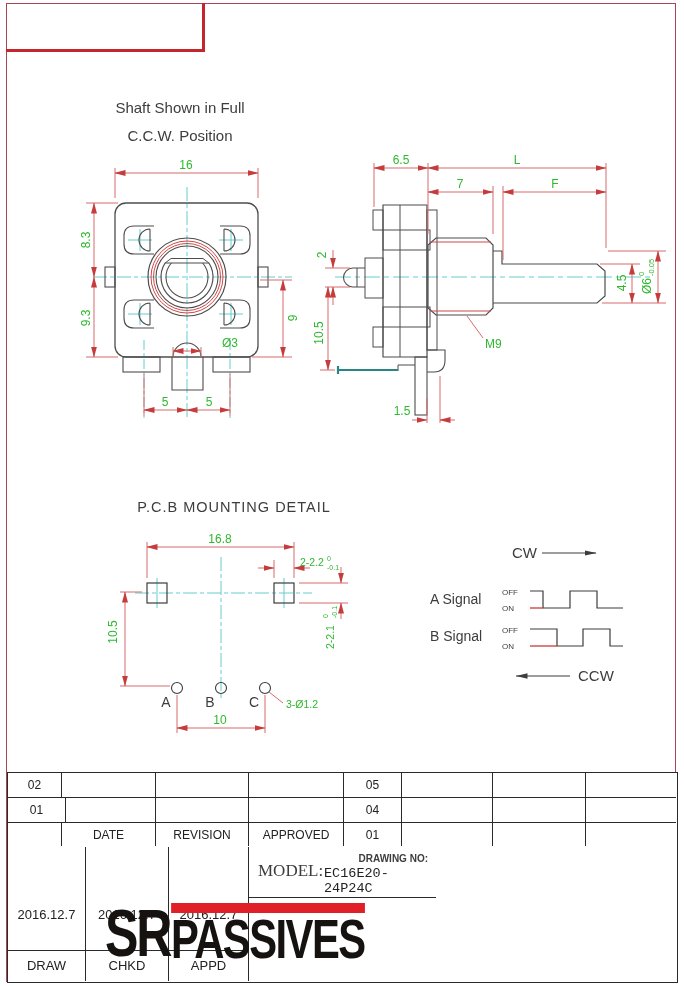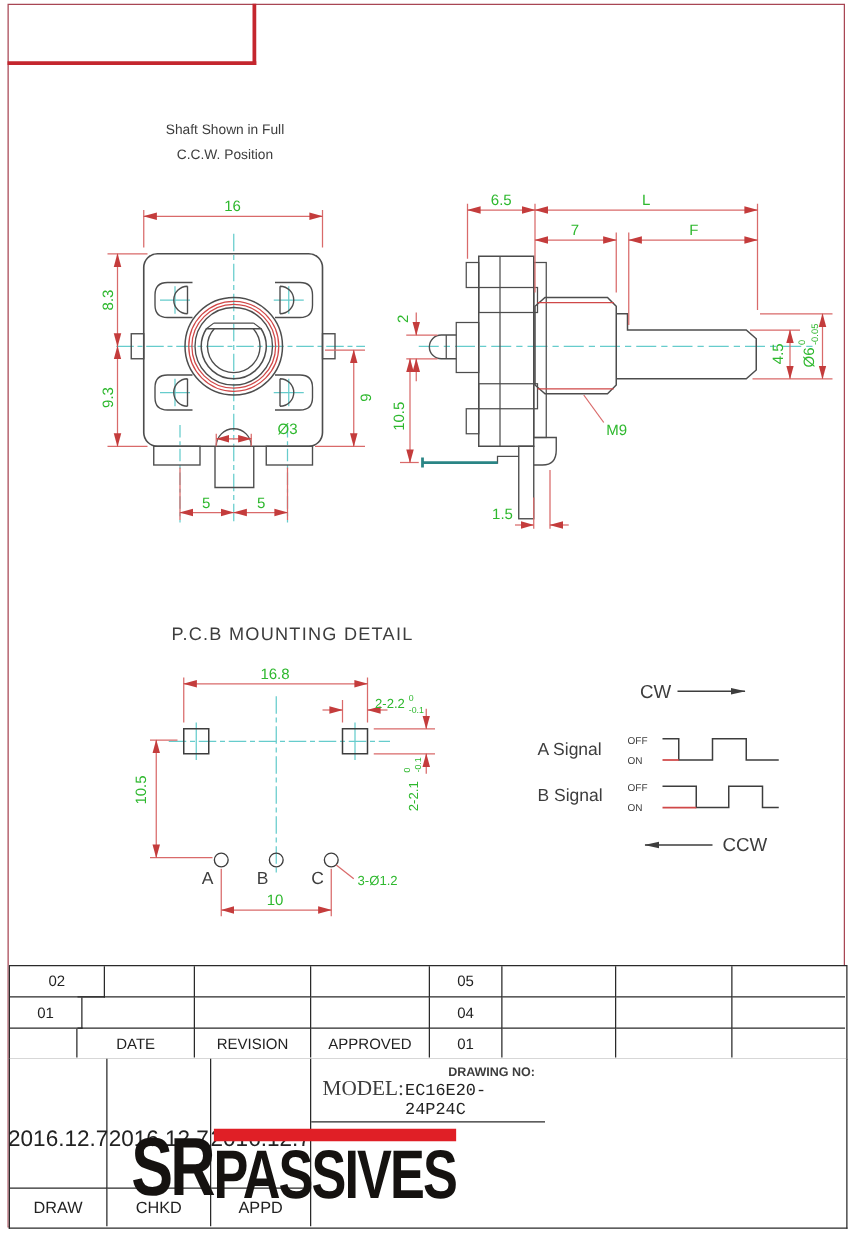--- a/index.html
+++ b/index.html
@@ -1,35 +1,35 @@
 <!DOCTYPE html>
 <html><head>
 <meta charset="utf-8">
 <style>
   html,body{margin:0;padding:0;background:#fff;}
   body{font-family:"Liberation Sans",sans-serif;color:#333;}
   #page{position:relative;width:684px;height:986px;background:#fff;overflow:hidden;}
   #border-frame{position:absolute;left:6px;top:3px;width:670px;height:979px;border:1.5px solid #a84654;box-sizing:border-box;}
   #corner-box{position:absolute;left:6px;top:3px;width:199px;height:49px;border-right:3px solid #c4262e;border-bottom:3px solid #c4262e;box-sizing:border-box;}
-  #note{position:absolute;left:100px;top:94px;width:160px;text-align:center;font-size:11px;line-height:1.85;color:#3d3d3d;}
+  #note{position:absolute;left:100px;top:94px;width:160px;text-align:center;font-size:15px;line-height:1.85;color:#3d3d3d;}
   svg text{font-family:"Liberation Sans",sans-serif;}
   .g{fill:#2eb82e;font-size:12px;}
   .gs{fill:#2eb82e;font-size:7.5px;}
   .g10{fill:#2eb82e;font-size:10.5px;}
   .gs7{fill:#2eb82e;font-size:7px;}
   .blkt{fill:#3d3d3d;font-size:14px;}
   .blkts{fill:#3d3d3d;font-size:8px;}
   .blktl{fill:#3d3d3d;font-size:15px;}
   .ttl{fill:#3d3d3d;font-size:14.5px;letter-spacing:1px;}
   
   .tb{position:absolute;box-sizing:border-box;border:1.5px solid #2a2a2a;background:#fff;}
   .cell{position:absolute;box-sizing:border-box;border-right:1.2px solid #2a2a2a;border-bottom:1.2px solid #2a2a2a;display:flex;align-items:center;justify-content:center;font-size:12px;color:#222;}
   .cell.last{border-right:none;}
   .cell.bot{border-bottom:none;}
-  .datecell{align-items:flex-end;padding-bottom:28px;font-size:18px;}
+  .datecell{align-items:flex-end;padding-bottom:28px;font-size:13px;}
   .rolecell{font-size:13px;}
   #model-row{position:absolute;left:241px;top:0;width:187px;height:51px;border-bottom:1.2px solid #2a2a2a;box-sizing:border-box;}
   .model-label{position:absolute;left:9px;top:14px;font-size:17px;color:#3d3d3d;font-family:Liberation Serif, serif;}
   .model-value{position:absolute;left:75px;top:19px;font-family:"Liberation Mono",monospace;font-size:13.5px;color:#222;}
   .drawing-no{position:absolute;right:8px;top:6px;font-size:10px;color:#3d3d3d;font-weight:bold;}
   #logo{position:absolute;left:97px;top:56px;display:flex;align-items:flex-end;transform:scaleX(0.76);transform-origin:left bottom;}
   #logo .sr{font-weight:bold;font-size:66px;line-height:0.93;letter-spacing:-3px;color:#151210;}
   #logo .pwrap{display:flex;flex-direction:column;margin-left:1px;}
   #logo .bar{height:10px;background:#e01f26;margin-bottom:1px;}
   #logo .ptxt{font-weight:bold;font-size:55px;line-height:0.93;letter-spacing:-2px;color:#151210;}
@@ -247,21 +247,21 @@
       <text class="blkts" x="502" y="649">ON</text>
       <polyline points="530,629 557,629 557,646 583,646 583,629 610,629 610,646 623,646" stroke="#3d3d3d" stroke-width="1.2"></polyline>
       <path d="M530,646 H557" stroke="#d04848" stroke-width="1.4"></path>
       <line x1="570" y1="676" x2="516" y2="676" stroke="#3d3d3d" stroke-width="1.2" marker-end="url(#arB)"></line>
       <text class="blktl" x="578" y="681">CCW</text>
     </g>
   </svg>
 
   <div class="tb" style="left:7px;top:772px;width:671px;height:76px;">
 
-    <div class="cell" style="left:0;top:0;width:76px;height:25px;">02</div>
+    <div class="cell" style="left:0;top:0;width:54px;height:25px;">02</div>
     <div class="cell" style="left:54px;top:0;width:94px;height:25px;"></div>
     <div class="cell" style="left:148px;top:0;width:93px;height:25px;"></div>
     <div class="cell" style="left:241px;top:0;width:95px;height:25px;"></div>
     <div class="cell" style="left:336px;top:0;width:58px;height:25px;">05</div>
     <div class="cell" style="left:394px;top:0;width:91px;height:25px;"></div>
     <div class="cell" style="left:485px;top:0;width:93px;height:25px;"></div>
     <div class="cell last" style="left:578px;top:0;width:90px;height:25px;"></div>
 
     <div class="cell" style="left:0;top:25px;width:58px;height:25px;">01</div>
     <div class="cell" style="left:54px;top:25px;width:94px;height:25px;"></div>

